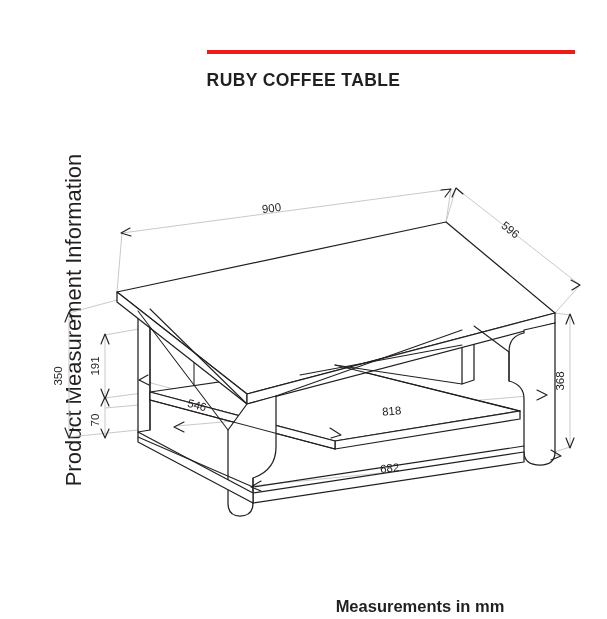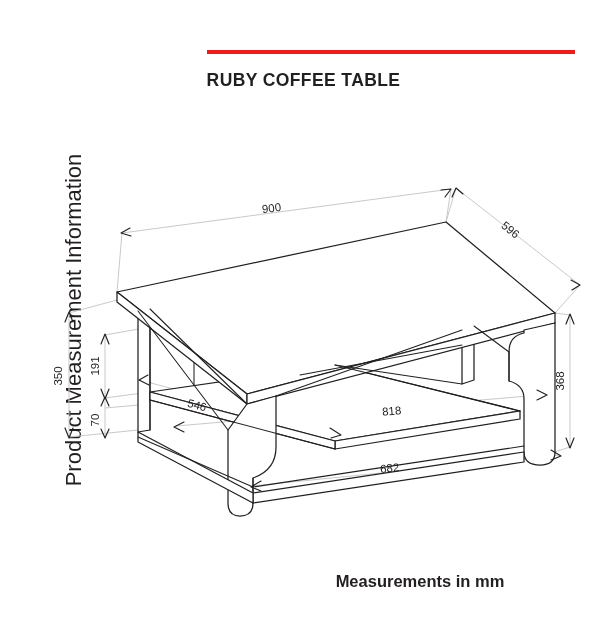--- a/index.html
+++ b/index.html
@@ -22,21 +22,21 @@
   
   .side-caption{
     position:absolute;left:-121px;top:303px;width:390px;height:34px;
     transform:rotate(-90deg);
     font-size:22px;color:#231f20;
     text-align:center;line-height:34px;white-space:nowrap;
   }
 
   
   .footer-note{
-    position:absolute;left:250px;top:572px;width:340px;
+    position:absolute;left:250px;top:597px;width:340px;
     text-align:center;font-size:16.5px;font-weight:bold;color:#231f20;
   }
 
   
   #drawing{position:absolute;left:0;top:0;width:607px;height:619px;}
   .obj{fill:#ffffff;stroke:#231f20;stroke-width:1.25;
        stroke-linejoin:round;stroke-linecap:round;}
   .obj-thin{fill:none;stroke:#231f20;stroke-width:1.05;
        stroke-linejoin:round;stroke-linecap:round;}
   .dim-line{fill:none;stroke:#c9c9c9;stroke-width:1;}

